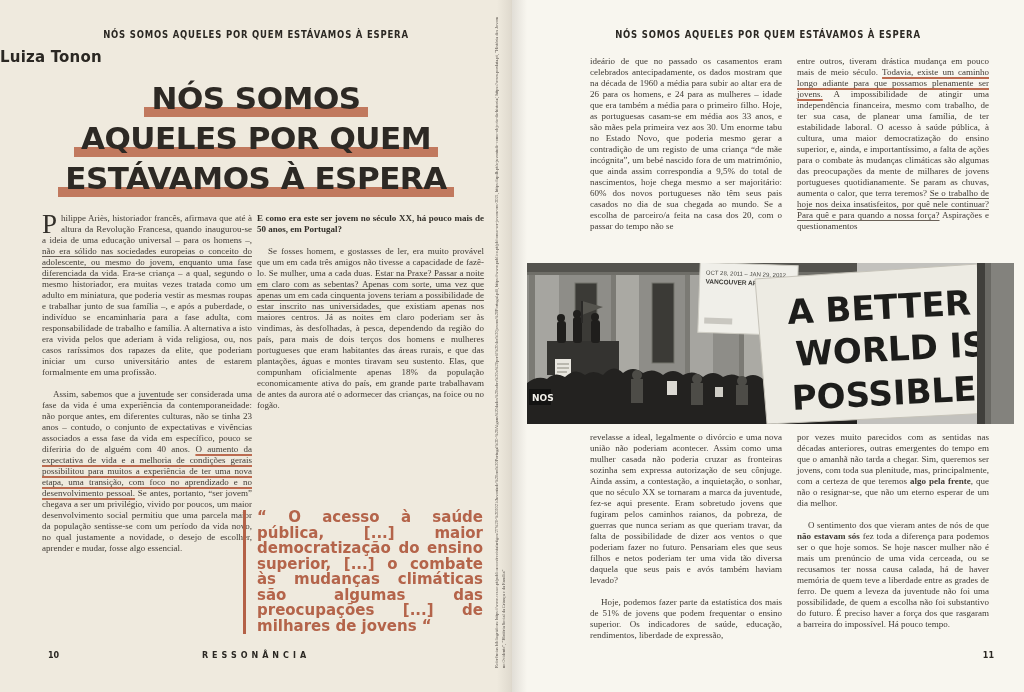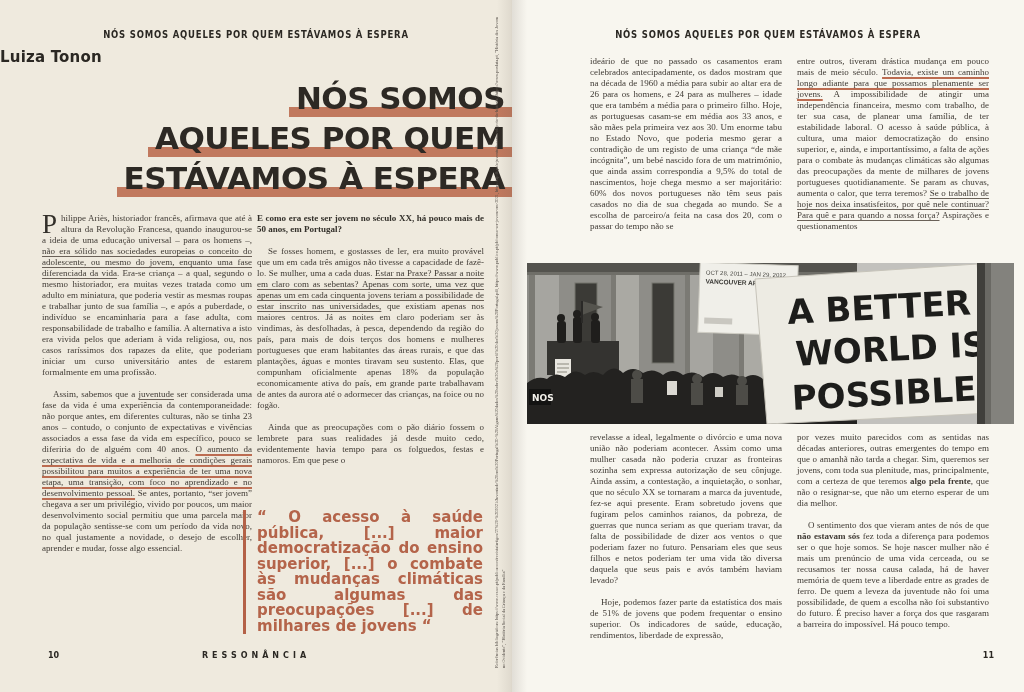--- a/index.html
+++ b/index.html
@@ -20,21 +20,21 @@
     font-family:"DejaVu Sans", sans-serif; font-weight:bold;
     font-size:8.5px; letter-spacing:.8px; color:#2b2823;
     transform:scaleY(1.15);
   }
   .author {
     position:absolute; top:48px; left:0; width:100%; text-align:left;
     font-family:"DejaVu Sans", sans-serif; font-weight:bold;
     font-size:15px; color:#2b2823; letter-spacing:.2px;
   }
   .big-title {
-    position:absolute; top:78px; left:0; width:100%; text-align:right;
+    position:absolute; top:78px; left:0; width:100%; text-align:center;
     font-family:"DejaVu Sans", sans-serif; font-weight:bold; color:#2d2924;
     font-size:31px; line-height:40px; letter-spacing:-0.5px;
   }
   .tline { display:inline-block; white-space:nowrap; padding:0 7px;
     background-image:linear-gradient(#c1795e,#c1795e);
     background-repeat:no-repeat; background-size:100% 10px; background-position:left calc(100% - 1px);
   }
   .col { position:absolute; font-size:9px; line-height:11px; text-align:justify; }
   .col p { margin:0 0 11px 0; }
   .col p.indent { text-indent:11px; }
@@ -90,21 +90,20 @@
     </div>
 
     <div class="col" style="left:42px; top:213px; width:210px;">
       <p><span class="dropcap">P</span><span>hilippe Ariès, historiador francês, afirmava que até à altura da Revolução Francesa, quando inaugurou-se a ideia de uma educação universal – para os homens –, </span><span class="ud">não era sólido nas sociedades europeias o conceito do adolescente, ou mesmo do jovem, enquanto uma fase diferenciada da vida</span><span>. Era-se criança – a qual, segundo o mesmo historiador, era muitas vezes tratada como um adulto em miniatura, que poderia vestir as mesmas roupas e trabalhar junto de sua família –, e após a puberdade, o indivíduo se encaminharia para a fase adulta, com responsabilidade de trabalho e família. A alternativa a isto era vivida pelos que aderiam à vida religiosa, ou, nos casos raríssimos dos rapazes da elite, que poderiam iniciar um curso universitário antes de estarem formalmente em uma profissão.</span></p>
       <p class="indent"><span>Assim, sabemos que a </span><span class="ud">juventude</span><span> ser considerada uma fase da vida é uma experiência da contemporaneidade: não porque antes, em diferentes culturas, não se tinha 23 anos – contudo, o conjunto de expectativas e vivências associados a essa fase da vida em específico, pouco se diferiria do de alguém com 40 anos. </span><span class="ua">O aumento da expectativa de vida e a melhoria de condições gerais possibilitou para muitos a experiência de ter uma nova etapa, uma transição, com foco no aprendizado e no desenvolvimento pessoal.</span><span> Se antes, portanto, “ser jovem” chegava a ser um privilégio, vivido por poucos, um maior desenvolvimento social permitiu que uma parcela maior da população sentisse-se com um período da vida novo, no qual justamente a novidade, o desejo de escolher, aprender e mudar, fosse algo essencial.</span></p>
     </div>
 
     <div class="col" style="left:257px; top:213px; width:227px;">
       <p class="q-bold">E como era este ser jovem no século XX, há pouco mais de 50 anos, em Portugal?</p>
       <p class="indent"><span>Se fosses homem, e gostasses de ler, era muito provável que um em cada três amigos não tivesse a capacidade de fazê-lo. Se mulher, uma a cada duas. </span><span class="ud">Estar na Praxe? Passar a noite em claro com as sebentas? Apenas com sorte, uma vez que apenas um em cada cinquenta jovens teriam a possibilidade de estar inscrito nas universidades,</span><span> que existiam apenas nos maiores centros. Já as noites em claro poderiam ser às vindimas, às desfolhadas, à pesca, dependendo da região do país, para mais de dois terços dos homens e mulheres portugueses que eram habitantes das áreas rurais, e que das plantações, águas e montes tiravam seu sustento. Elas, que compunham oficialmente apenas 18% da população economicamente ativa do país, em grande parte trabalhavam de antes da aurora até o adormecer das crianças, na foice ou no fogão.</span></p>
-      <p class="indent">Ainda que as preocupações com o pão diário fossem o lembrete para suas realidades já desde muito cedo, evidentemente havia tempo para os folguedos, festas e namoros. Em que pese o</p>
     </div>
 
     <div class="pull-quote">“ O acesso à saúde pública, [...] maior democratização do ensino superior, [...] o combate às mudanças climáticas são algumas das preocupações [...] de milhares de jovens “</div>
 
     <div class="folio folio-left">10</div>
     <div class="magname">RESSONÂNCIA</div>
   </div>
 
   <div class="refs">Referências bibliográficas: https://www.ces.uc.pt/publicacoes/revista/artigos/27%20-%202021/Juventude%20em%20Portugal%20-%20Alguns%20dados%20sobre%20o%20perfil%20dos%20jovens%20Portugal.pdf, https://www.publico.pt/pb/como-ser-jovem-em-2021, https://apdb.pt/a-juventude-como-objecto-da-historia/, https://www.pordata.pt, “História dos Jovens no Ocidente”, “História Social da Criança e da Família”</div>
 

